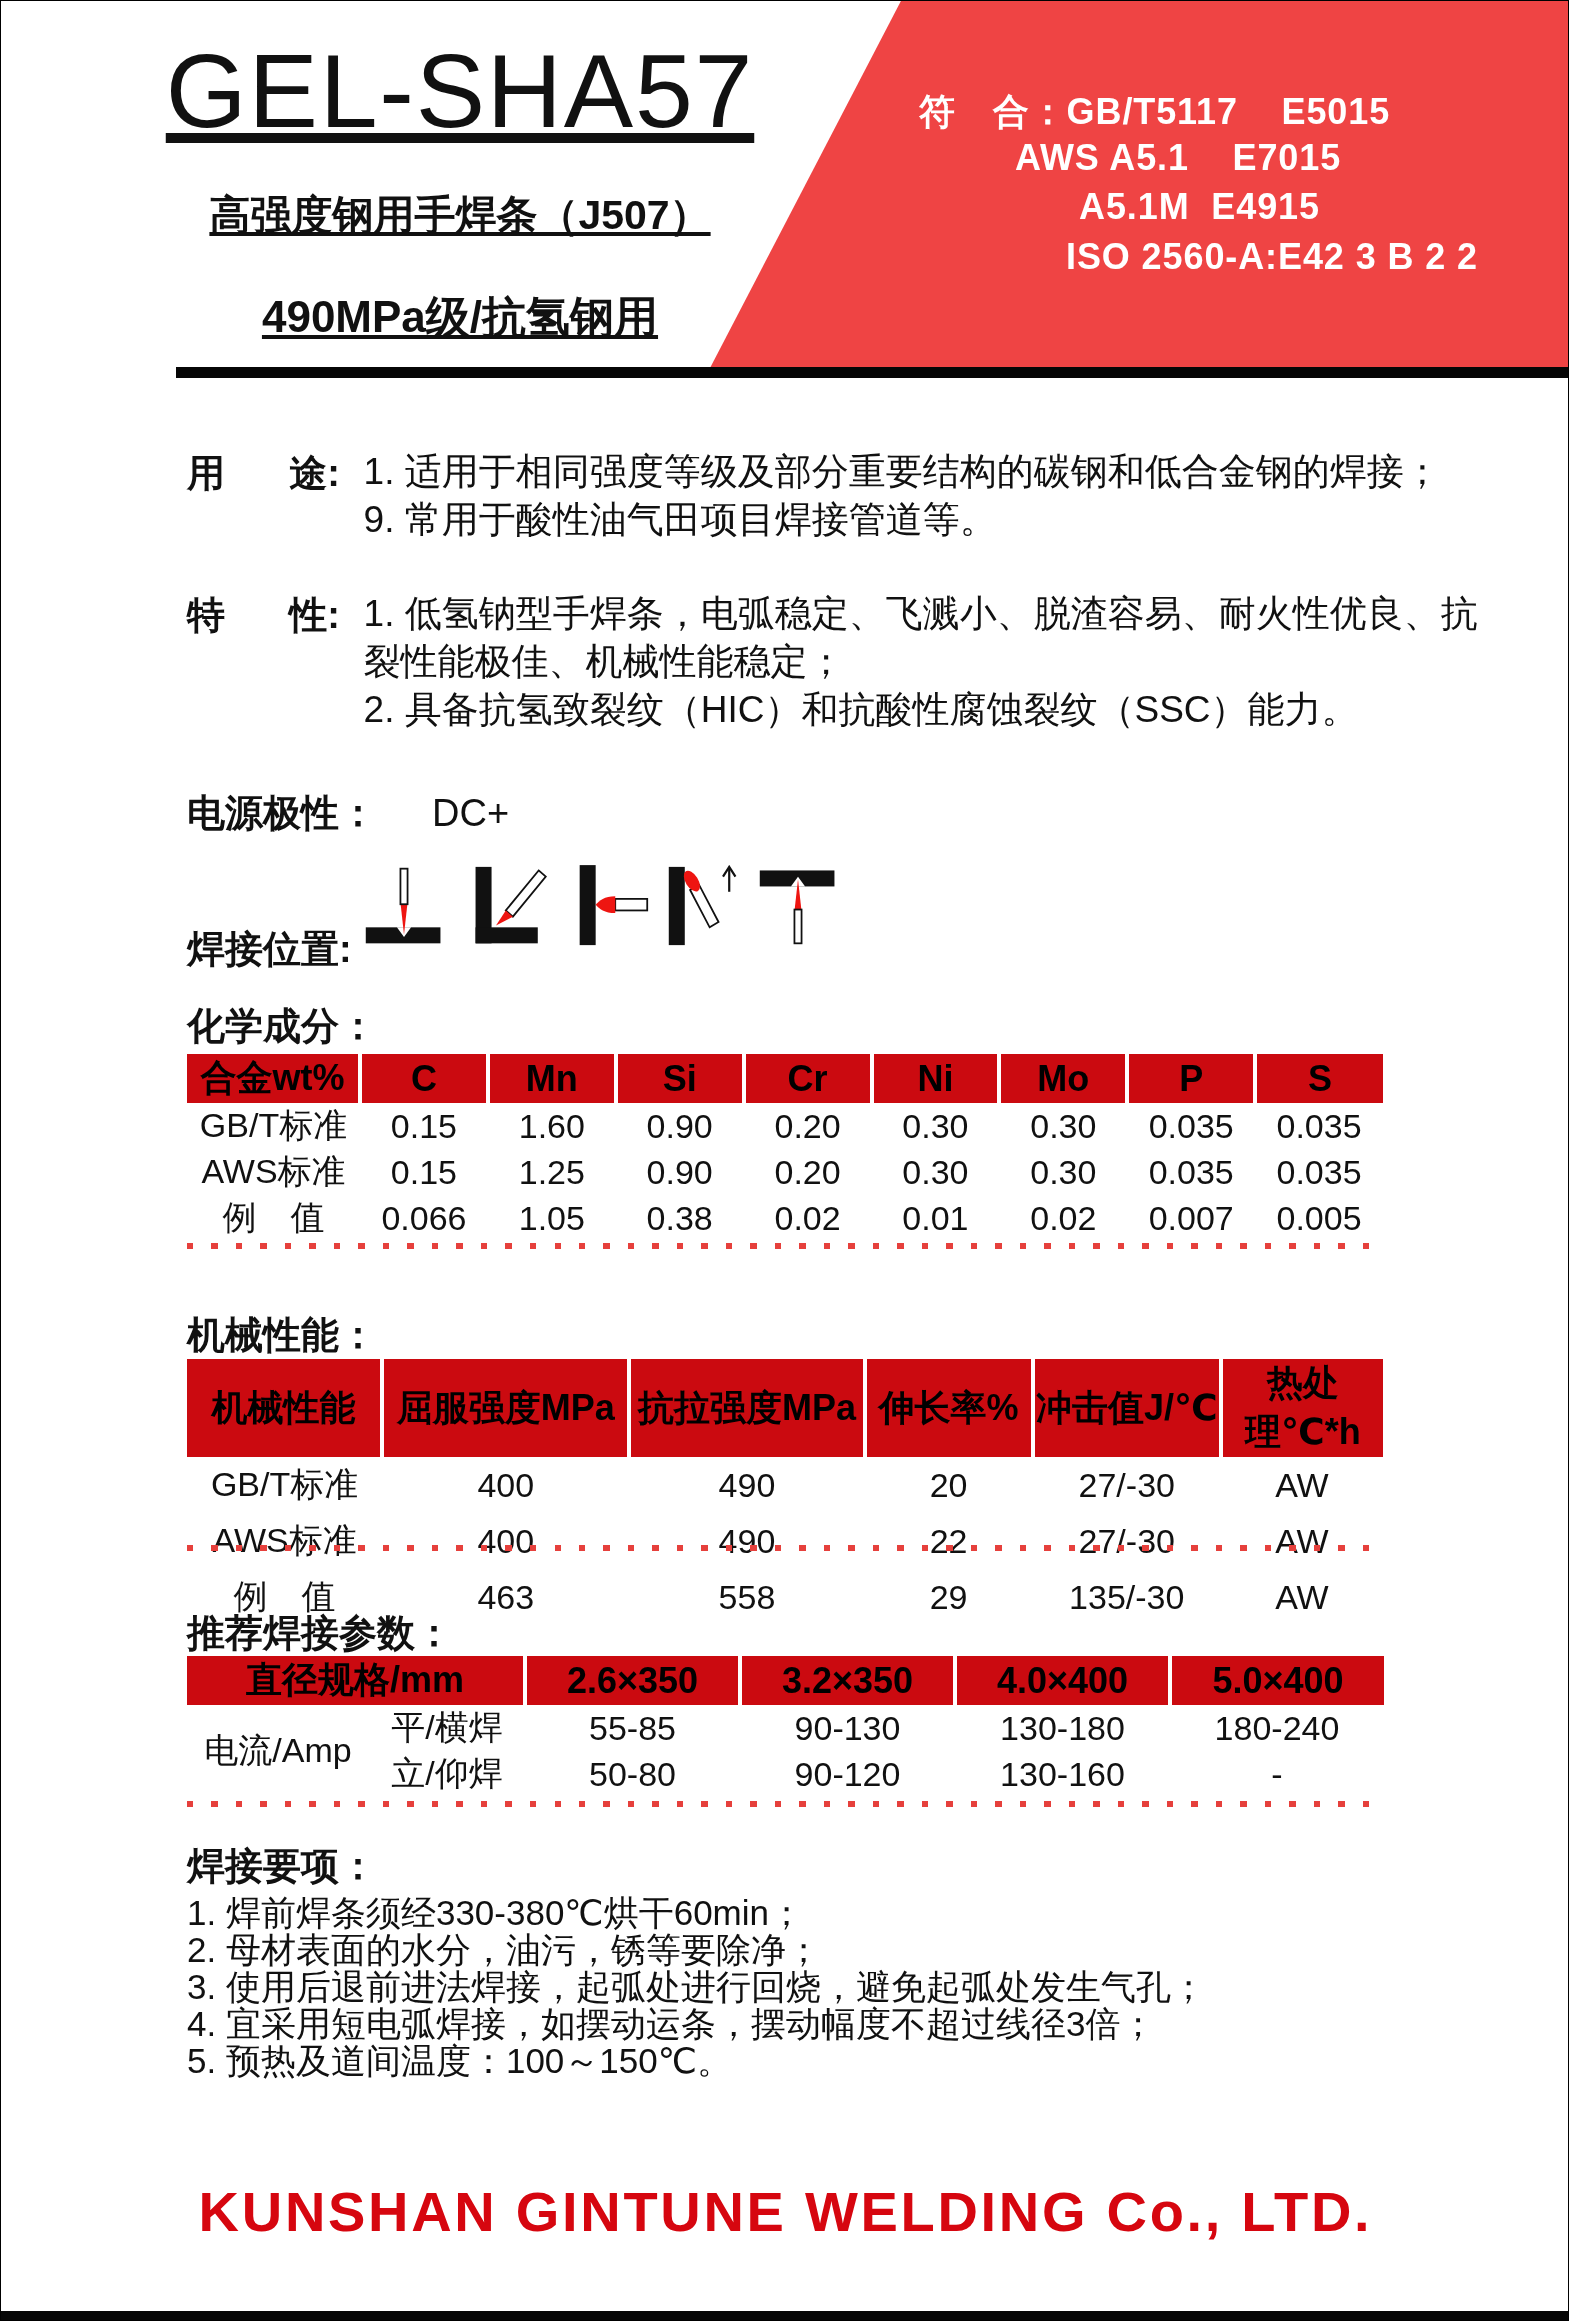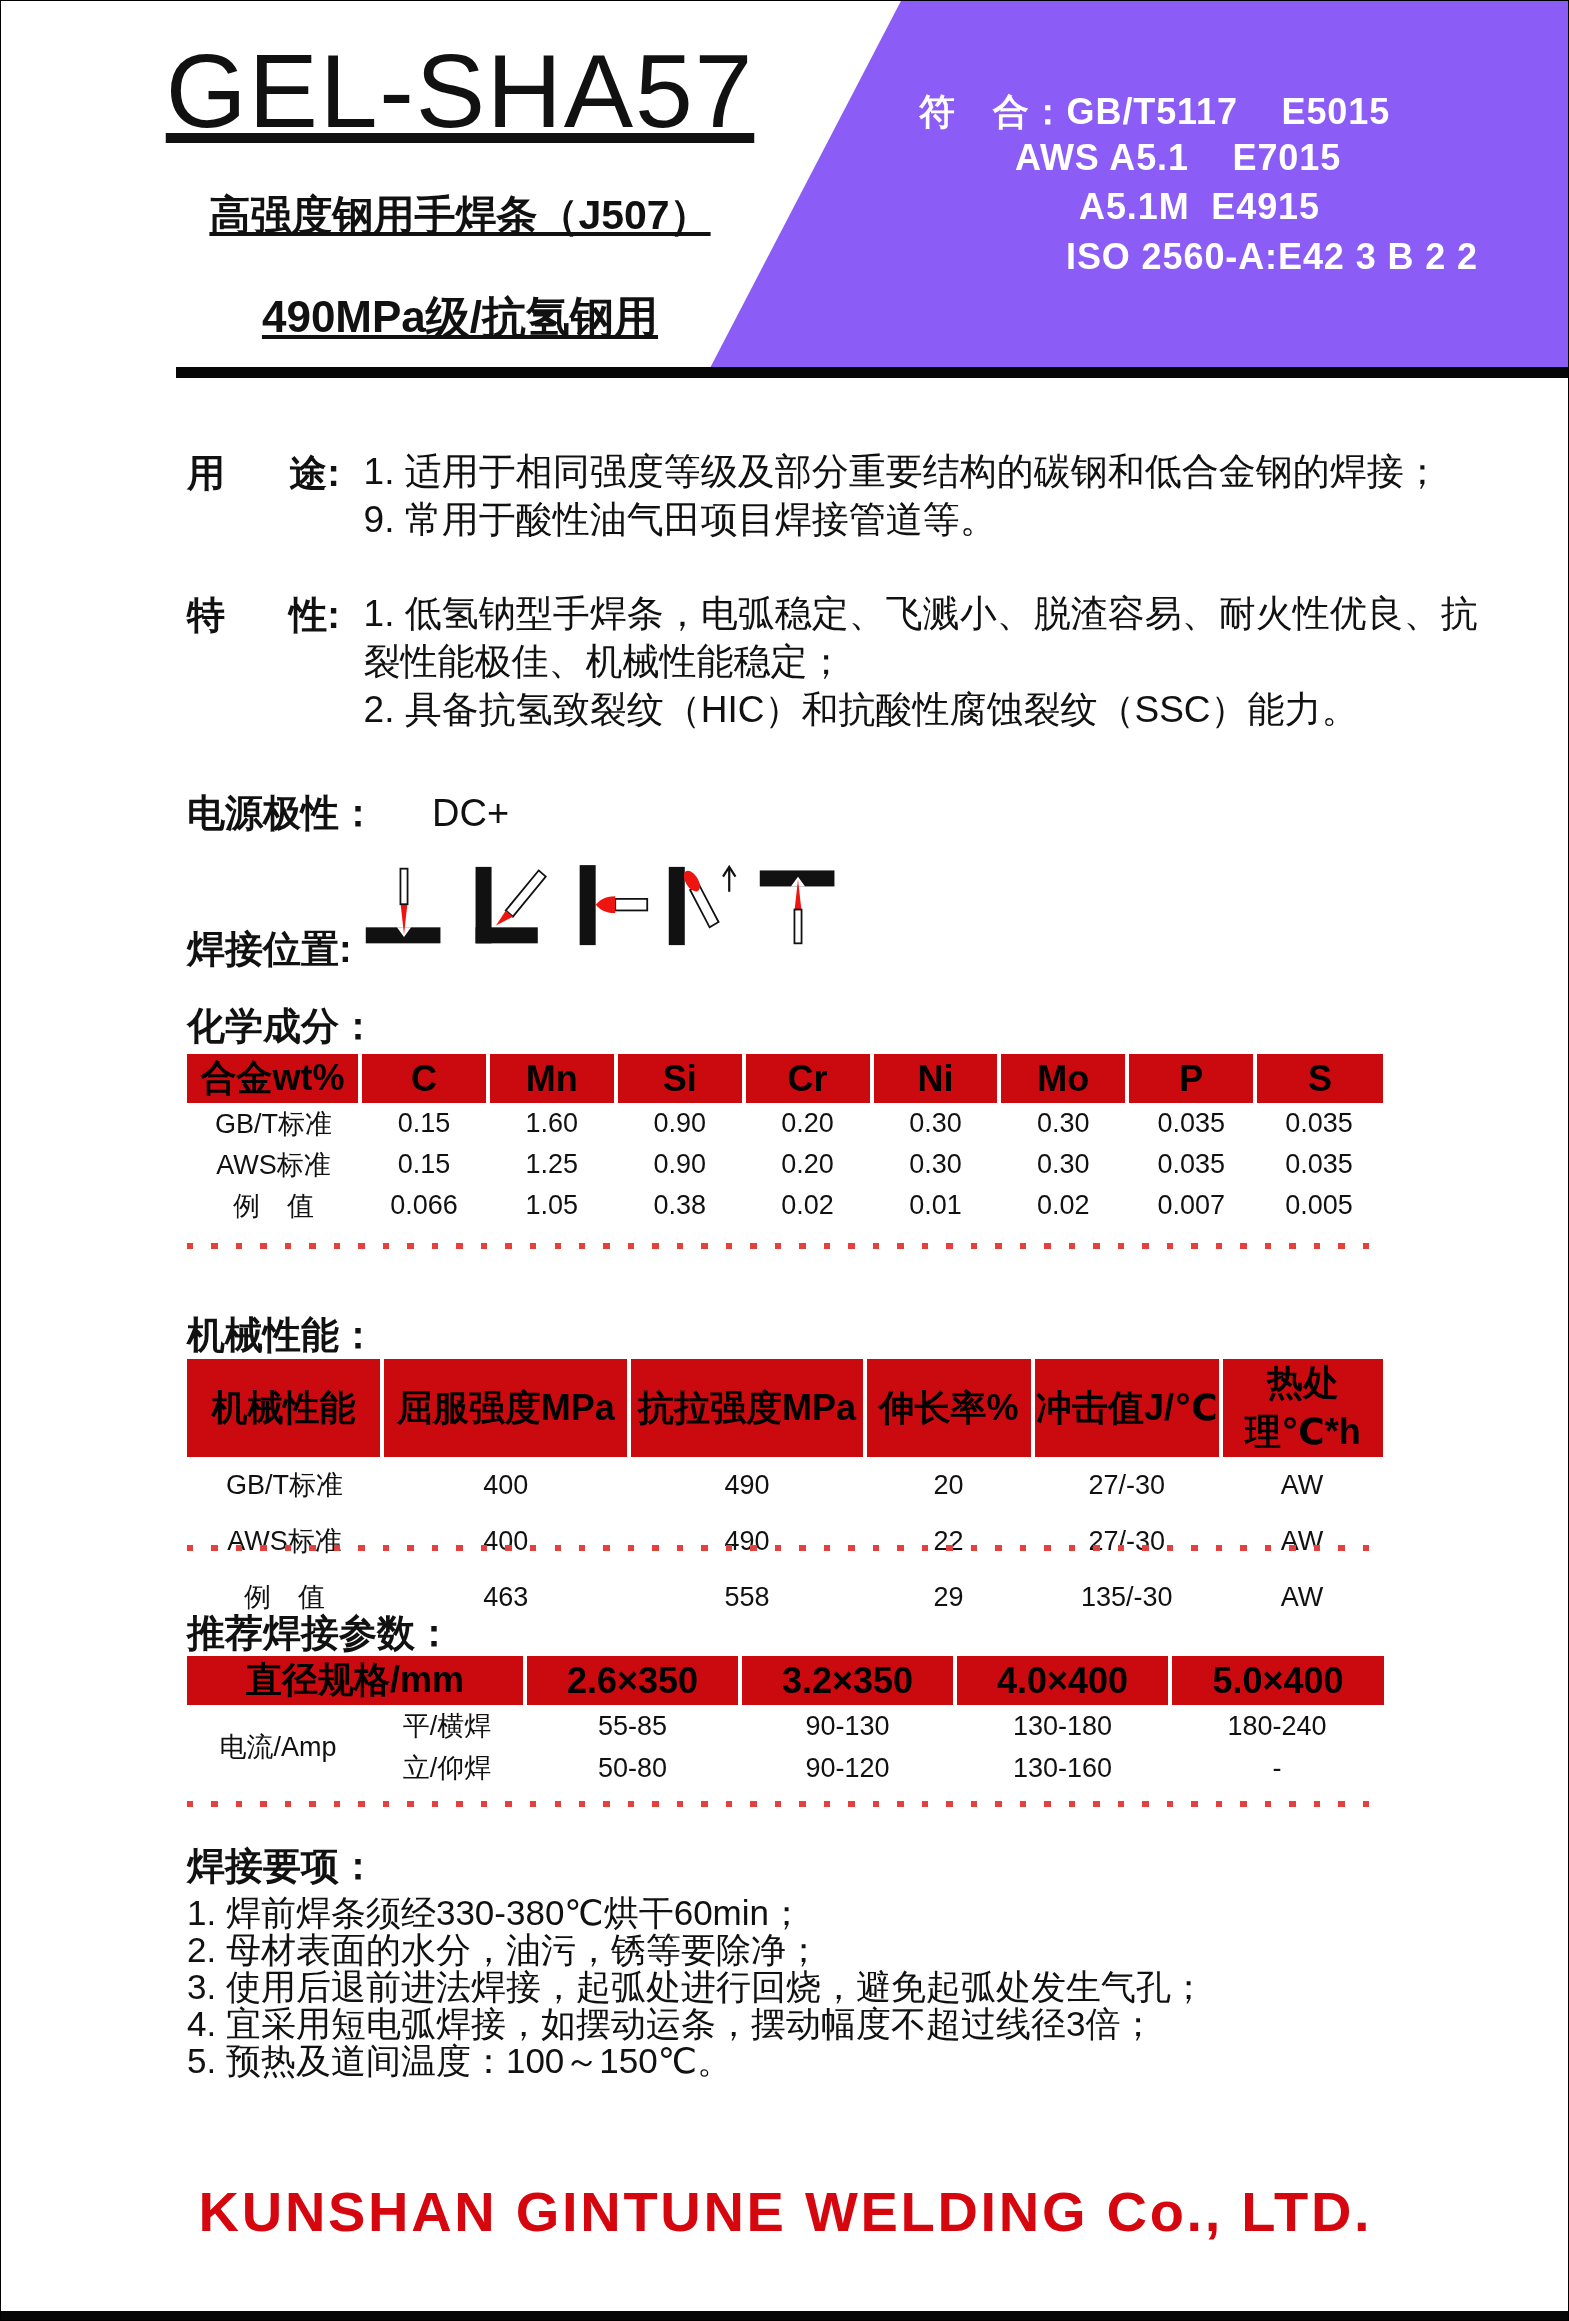--- a/index.html
+++ b/index.html
@@ -10,21 +10,21 @@
     background:#fff;
     box-sizing:border-box;
     border:1.8px solid #000;
     overflow:hidden;
     font-family:"Liberation Sans","DejaVu Sans",sans-serif;
     color:#111;
   }
   
   .red-band{
     position:absolute;left:709px;top:0;width:860px;height:367px;
-    background:#8b5cf6;
+    background:#ef4444;
     clip-path:polygon(22.2% 0,100% 0,100% 100%,0 100%);
   }
   .comp-line{
     position:absolute;color:#fff;font-weight:700;font-size:36px;
     white-space:pre;letter-spacing:0.9px;
   }
   .comp-label{letter-spacing:0.9px;}
   .comp-1{left:209px;top:87px;}
   .comp-2{left:305px;top:136px;}
   .comp-3{left:369px;top:185px;}
@@ -62,21 +62,21 @@
 
   
   table{border-collapse:collapse;table-layout:fixed;}
   .data-table{position:absolute;left:186px;width:1196px;}
   .data-table th{
     background:#cb0a10;color:#000000;font-size:36px;font-weight:700;
     height:49px;padding:0;text-align:center;vertical-align:middle;
   }
   .data-table th + th{border-left:4.5px solid #fff;}
   .data-table td{
-    font-size:27px;font-weight:400;text-align:center;vertical-align:middle;
+    font-size:34px;font-weight:400;text-align:center;vertical-align:middle;
     height:41px;padding:0;
   }
   .chem-table{top:1053px;}
   .mech-table{top:1358px;}
   .mech-table td{height:56px;}
   .param-table{top:1655px;}
   .param-table td{height:42px;}
 
   .dotted{
     position:absolute;left:186px;width:1196px;height:6.4px;

